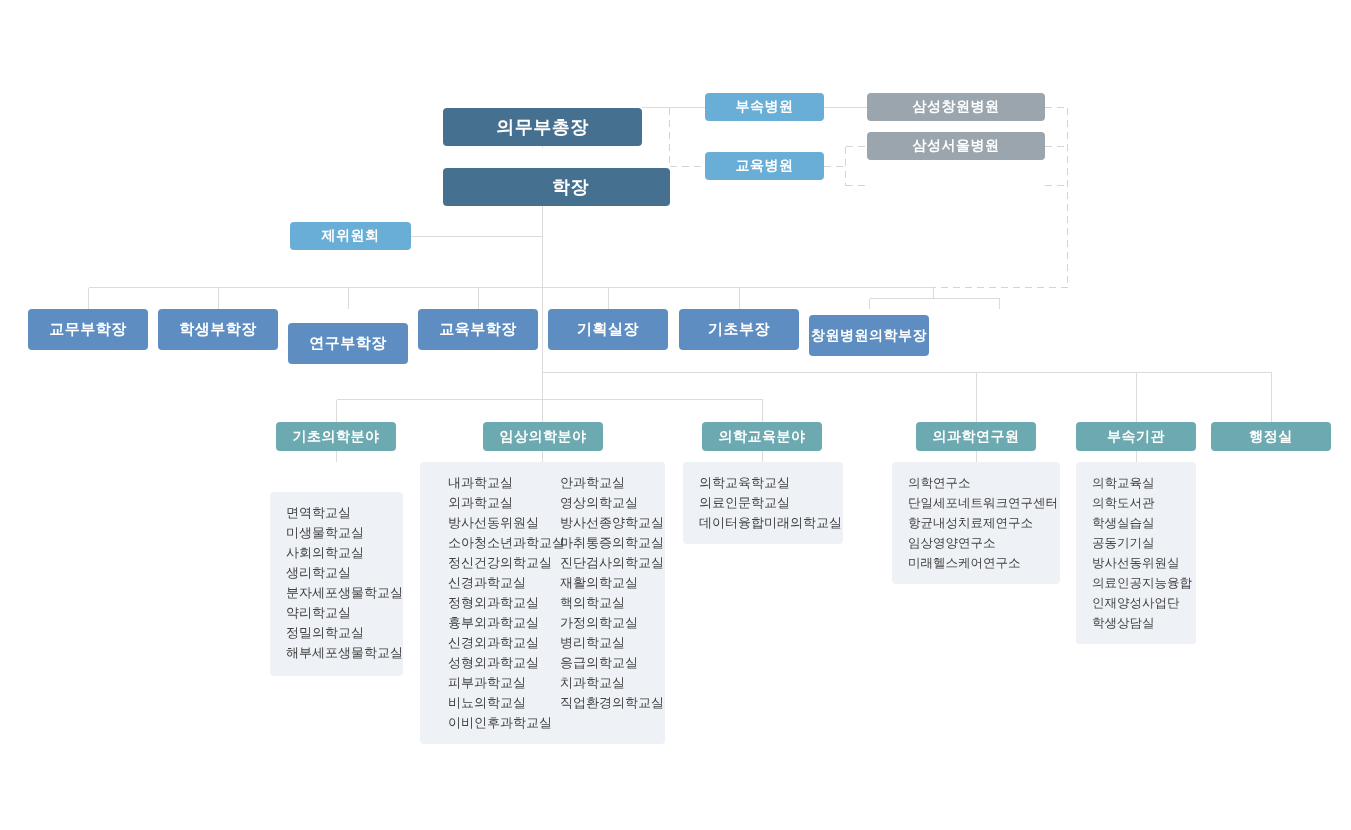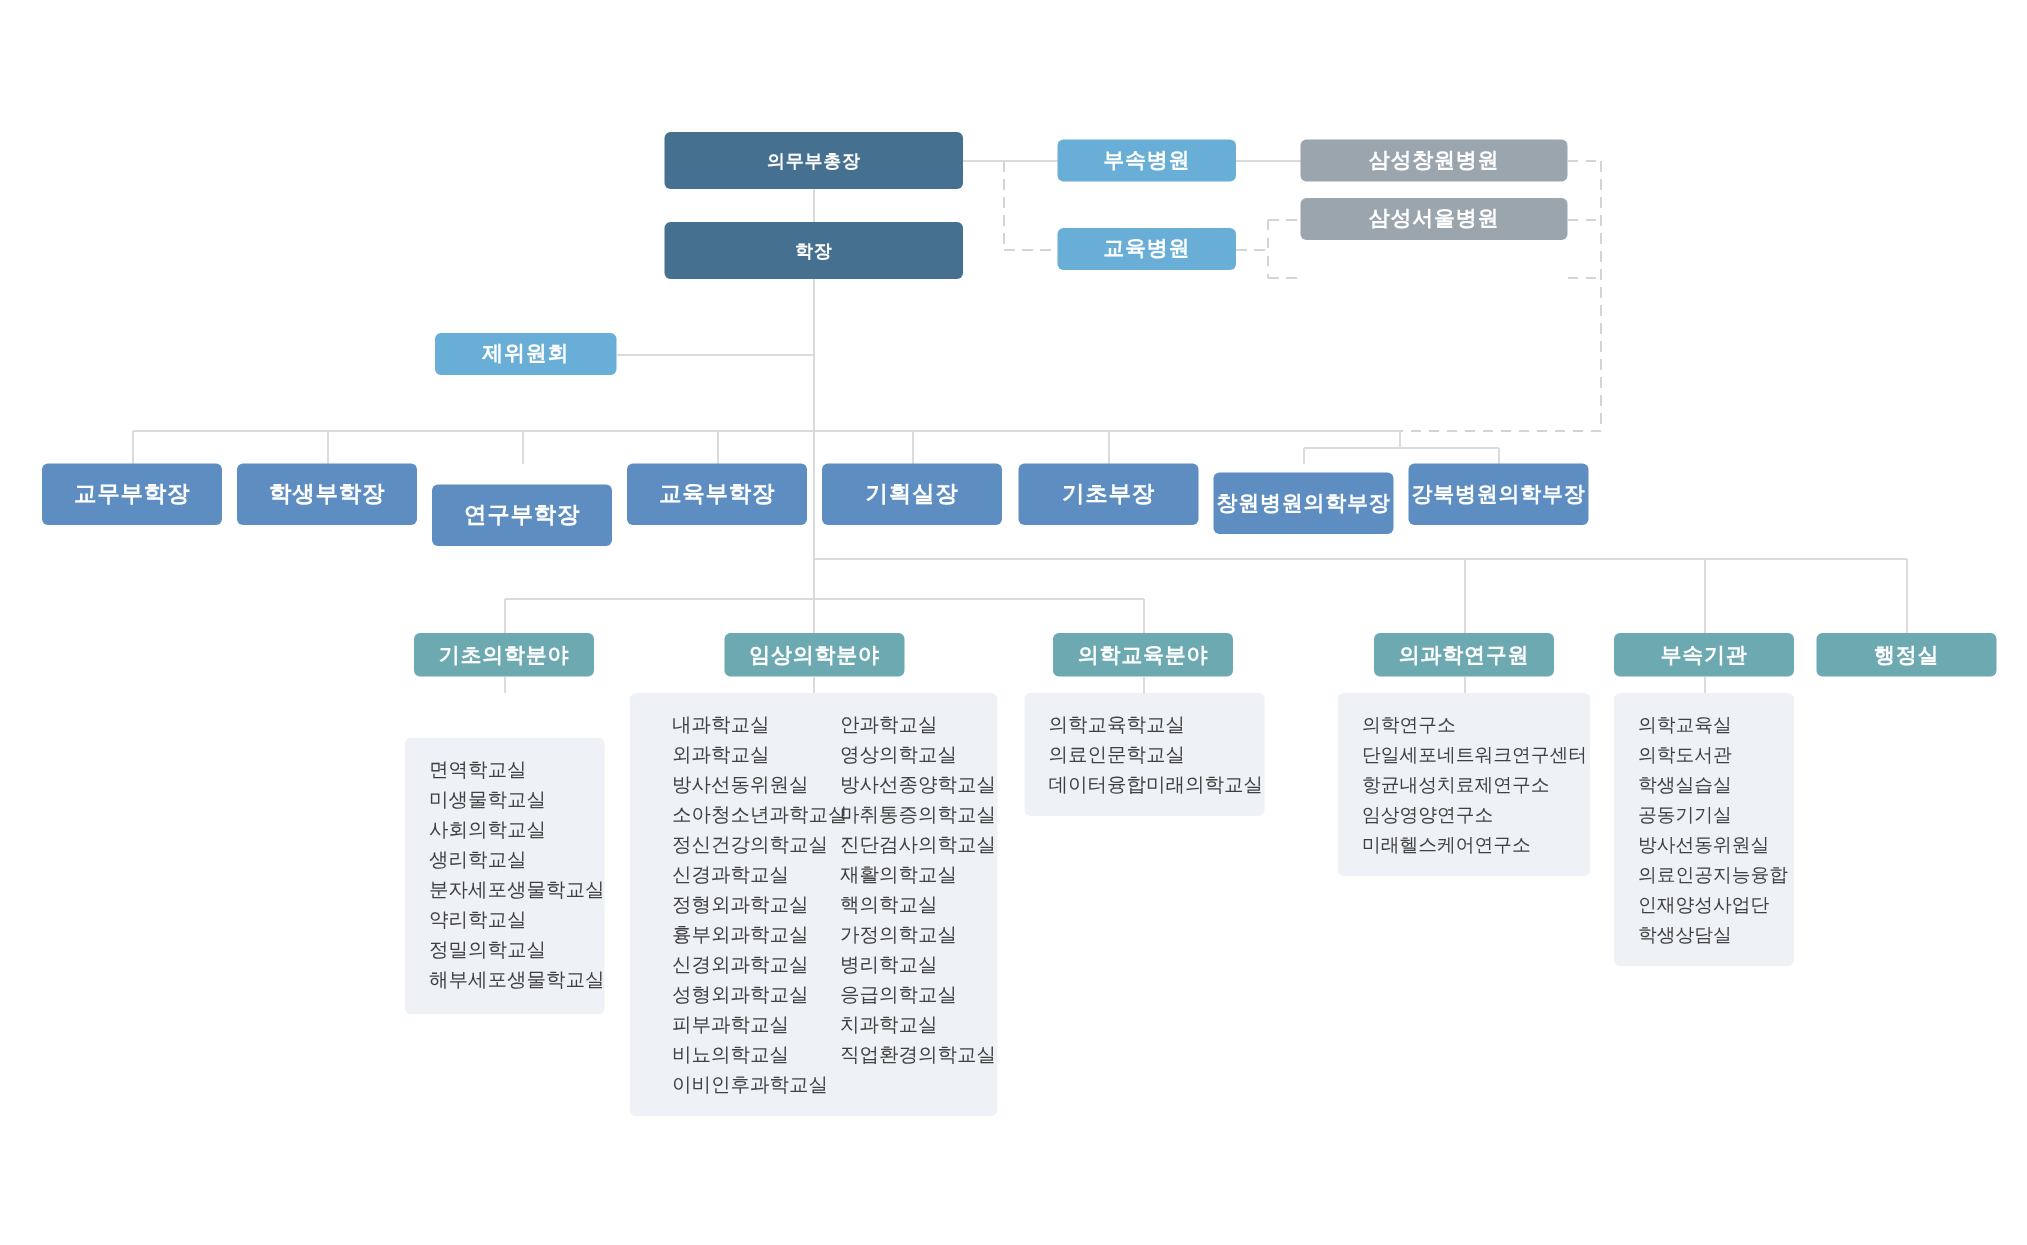--- a/index.html
+++ b/index.html
@@ -18,21 +18,21 @@
   .wire-dashed{fill:none;stroke:var(--line_dashed,#d4d4d4);stroke-width:1.5;stroke-dasharray:7 5;}
   .node{
     position:absolute;
     display:flex;align-items:center;justify-content:center;
     color:var(--text_white,#fff);
     font-weight:bold;
     border-radius:4px;
     white-space:nowrap;
     letter-spacing:0.5px;
   }
-  .node.dark{background:var(--dark_blue,#46708F);font-size:12px;}
+  .node.dark{background:var(--dark_blue,#46708F);font-size:18px;margin-top:20px;}
   .node.lblue{background:var(--light_blue,#69AED6);font-size:14px;}
   .node.gray{background:var(--gray,#9BA5AE);font-size:14px;}
   .node.row{background:var(--row_blue,#5E8EC1);font-size:15px;}
   .node.teal{background:var(--teal,#6CA9B1);font-size:14px;}
   .panel{
     position:absolute;
     background:var(--panel_bg,#EEF1F5);
     border-radius:4px;
     color:var(--panel_text,#404040);
     font-size:13px;
@@ -74,37 +74,36 @@
       M824 166.5 H845.5
       M845.5 146.5 V185.5
       M845.5 146.5 H867 M845.5 185.5 H867
       M1045 107.5 H1067.5 M1045 146.5 H1067.5 M1045 185.5 H1067.5
       M1067.5 107.5 V287.5
       M1067.5 287.5 H933.5
     "></path>
   </svg>
 
   <div class="node dark" style="left:443px;top:88px;width:199px;height:38px;">의무부총장</div>
-  <div class="node dark" style="left:443px;top:148px;width:199px;height:38px;">학장</div>
+  <div class="node dark" style="left:443px;top:148px;width:199px;height:38px;padding-left:28px;">학장</div>
 
   <div class="node lblue" style="left:705px;top:93px;width:119px;height:28px;">부속병원</div>
   <div class="node lblue" style="left:705px;top:152px;width:119px;height:28px;">교육병원</div>
   <div class="node gray" style="left:867px;top:93px;width:178px;height:28px;">삼성창원병원</div>
   <div class="node gray" style="left:867px;top:132px;width:178px;height:28px;">삼성서울병원</div>
 
   <div class="node lblue" style="left:290px;top:222px;width:121px;height:28px;">제위원회</div>
 
   <div class="node row" style="left:28px;top:309px;width:120px;height:41px;">교무부학장</div>
   <div class="node row" style="left:158px;top:309px;width:120px;height:41px;">학생부학장</div>
   <div class="node row" style="left:288px;top:323px;width:120px;height:41px;">연구부학장</div>
   <div class="node row" style="left:418px;top:309px;width:120px;height:41px;">교육부학장</div>
   <div class="node row" style="left:548px;top:309px;width:120px;height:41px;">기획실장</div>
   <div class="node row" style="left:679px;top:309px;width:120px;height:41px;">기초부장</div>
   <div class="node row" style="left:809px;top:315px;width:120px;height:41px;font-size:14px;">창원병원의학부장</div>
-  <div class="node row" style="left:939px;top:309px;width:120px;height:41px;font-size:14px;">강북병원의학부장</div>
 
   <div class="node teal" style="left:276px;top:422px;width:120px;height:29px;">기초의학분야</div>
   <div class="node teal" style="left:483px;top:422px;width:120px;height:29px;">임상의학분야</div>
   <div class="node teal" style="left:702px;top:422px;width:120px;height:29px;">의학교육분야</div>
   <div class="node teal" style="left:916px;top:422px;width:120px;height:29px;">의과학연구원</div>
   <div class="node teal" style="left:1076px;top:422px;width:120px;height:29px;">부속기관</div>
   <div class="node teal" style="left:1211px;top:422px;width:120px;height:29px;">행정실</div>
 
   <div class="panel" style="left:270px;top:462px;width:133px;min-height:184px;margin-top:30px;">
       <div class="li">면역학교실</div>

